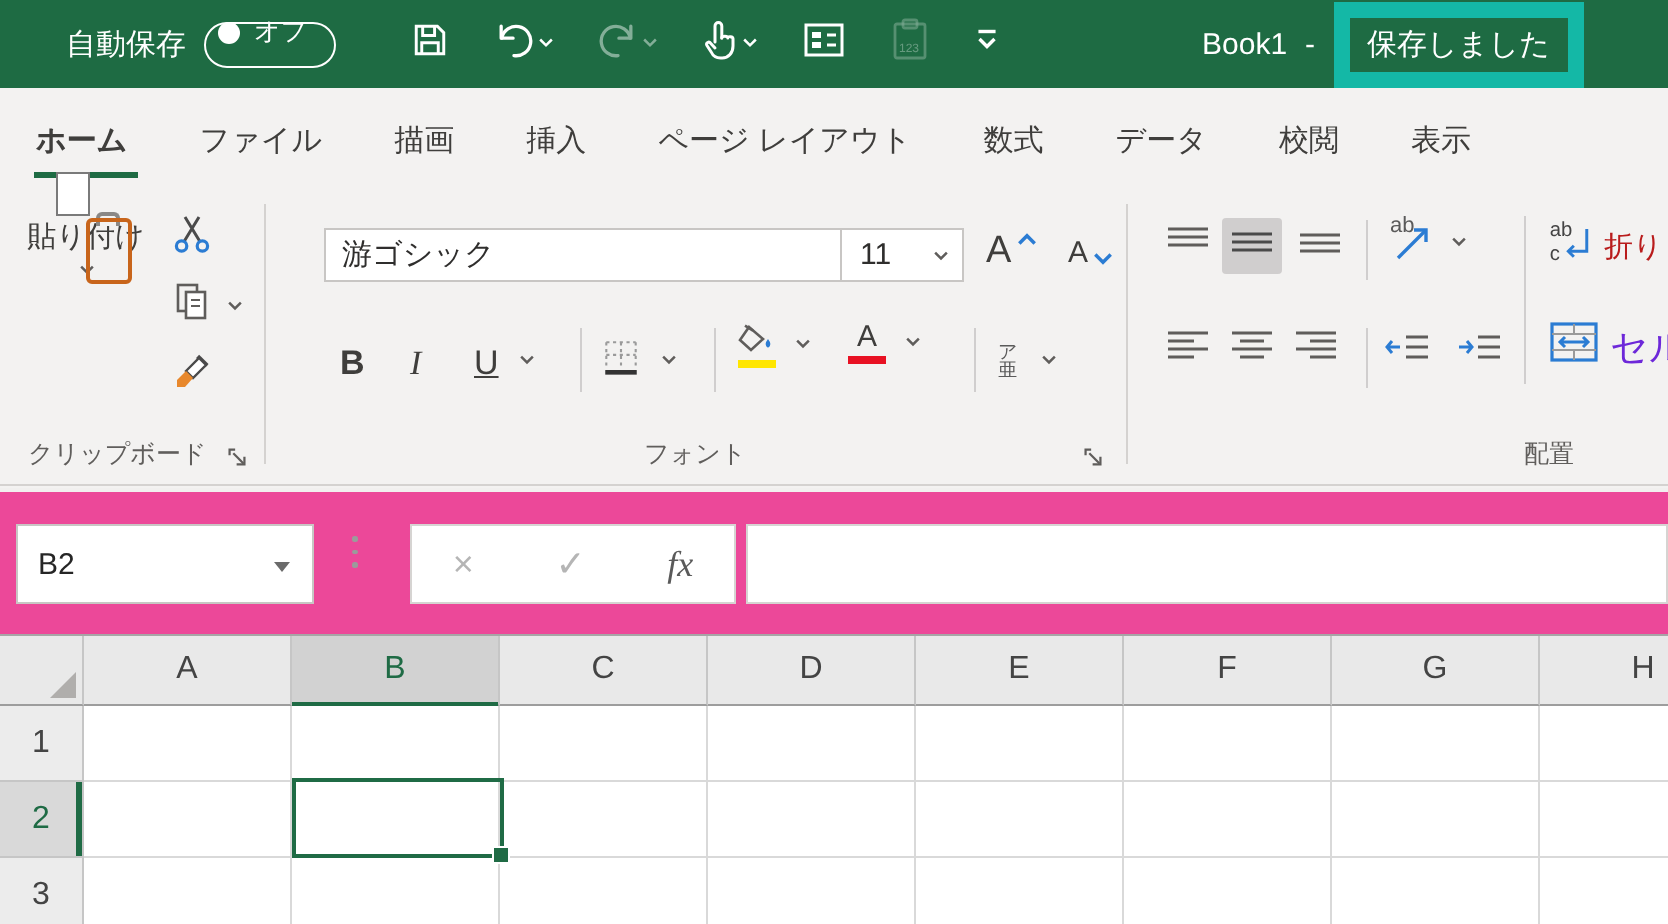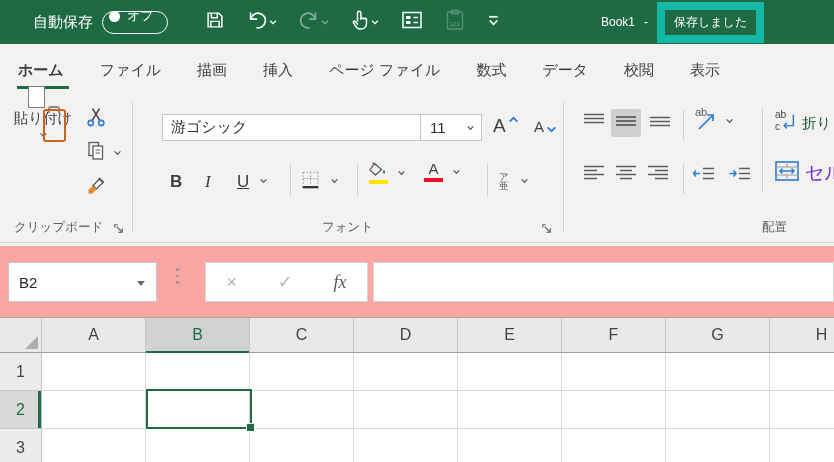--- a/index.html
+++ b/index.html
@@ -9,21 +9,21 @@
   
   .titlebar { position:absolute; top:0; left:0; right:0; height:44px; background:#1e6b43; display:flex; align-items:center; color:#fff; }
   .autosave-label { margin-left:33px; font-size:15px; }
   .toggle { margin-left:9px; display:flex; align-items:center; gap:7px; border:1.5px solid #fff; border-radius:12px; height:23px; padding:0 13px 12px 6px; cursor:pointer; }
   .toggle-dot { width:11px; height:11px; border-radius:50%; background:#fff; }
   .toggle-label { font-size:13px; }
   .qat { display:flex; align-items:center; margin-left:20px; }
   .qat-btn { display:flex; align-items:center; justify-content:center; height:32px; padding:0 4px; cursor:pointer; }
   .qat-gap { margin-left:12px; }
   .dim { opacity:.45; }
-  .title-text { position:absolute; left:601px; top:0; height:44px; display:flex; align-items:center; font-size:12px; gap:9px; }
+  .title-text { position:absolute; left:601px; top:0; height:44px; display:flex; align-items:center; font-size:15px; gap:9px; }
   .status-box { border:8px solid #14b8a6; padding:4px 9px; display:flex; align-items:center;font-family:Liberation Mono, monospace; }
 
   
   .tabs { position:absolute; top:44px; left:0; right:0; height:52px; display:flex; align-items:stretch; }
   .tab { position:relative; display:flex; align-items:center; padding:0 18px; font-size:15px; color:#3f3e3c; cursor:pointer; white-space:nowrap; }
   .tab.active { font-weight:bold; }
   .tab.active::after { content:""; position:absolute; left:17px; right:13px; bottom:7px; height:3.5px; background:#1e6b43; }
 
   
   .ribbon { position:absolute; top:96px; left:0; right:0; height:147px; border-bottom:1px solid #d4d2d0;padding-left:24px; }
@@ -52,21 +52,21 @@
   .fmt-letter { font-size:17px; color:#3f3e3c; line-height:1; }
   .bold-b { font-weight:bold; }
   .italic-i { font-family:"Liberation Serif",serif; font-style:italic; }
   .under-u { text-decoration:underline; }
   .phon { display:flex; flex-direction:column; align-items:center; font-size:9.5px; line-height:9px; color:#5a5a5a; }
   .underbar { width:19px; height:4px; }
 
   .sel-bg { background:#d0cece; border-radius:2px; }
 
   
-  .formula-strip { position:absolute; top:244px; left:0; right:0; height:73px; background:#fca5a5; border-top:2px solid #f1f0ef; }
+  .formula-strip { position:absolute; top:244px; left:0; right:0; height:73px; background:#ec4899; border-top:2px solid #f1f0ef; }
   .name-box { position:absolute; left:8px; top:16px; width:149px; height:40px; background:#fff; border:1px solid #c8c6c4; display:flex; align-items:center; padding-left:10px; font-size:15px; color:#262626; cursor:text; }
   .name-tri { position:absolute; right:11px; top:18px; width:0; height:0; border-left:4.5px solid transparent; border-right:4.5px solid transparent; border-top:5px solid #6b6b6b; cursor:pointer; }
   .grip { position:absolute; left:176px; top:22px; display:flex; flex-direction:column; gap:4px; cursor:col-resize; }
   .grip i { width:2.5px; height:2.5px; border-radius:50%; background:#9b9b9b; }
   .fx-box { position:absolute; left:205px; top:16px; width:163px; height:40px; background:#fff; border:1px solid #d6d4d2; display:flex; align-items:center; justify-content:space-around; }
   .fx-cancel,.fx-enter { font-size:18px; color:#b5b5b5; cursor:pointer; }
   .fx-label { font-family:"Liberation Serif","DejaVu Serif",serif; font-style:italic; font-size:18px; color:#5a5a5a; cursor:pointer; }
   .formula-input { position:absolute; left:373px; top:16px; width:461px; height:40px; background:#fff; border:1px solid #d6d4d2; cursor:text; }
 
   
@@ -159,21 +159,21 @@
       <span>保存しました</span>
     </span>
   </span>
 </div>
 
 <div class="tabs">
   <span class="tab active">ホーム</span>
   <span class="tab">ファイル</span>
   <span class="tab">描画</span>
   <span class="tab">挿入</span>
-  <span class="tab">ページ ファイル</span>
+  <span class="tab">ページ レイアウト</span>
   <span class="tab">数式</span>
   <span class="tab">データ</span>
   <span class="tab">校閲</span>
   <span class="tab">表示</span>
 </div>
 
 <div class="ribbon">
 
   <div class="paste">
     <span class="paste-clip">
@@ -337,21 +337,21 @@
   <div class="mini-sep" style="left:762px; top:12px; height:84px;"></div>
   <div class="rbtn" style="left:774px; top:12px;">
     <span><svg width="24" height="26" viewBox="0 0 26 26">
           <text x="1" y="10" font-size="11" fill="#444">ab</text>
           <text x="1" y="23" font-size="11" fill="#444">c</text>
           <g fill="none" stroke="#2b7cd3" stroke-width="1.6">
             <path d="M21 6 V18 H11"></path>
             <path d="M14 15 L11 18 L14 21"></path>
           </g>
         </svg></span>
-    <span style="margin-left:4px; font-size:14.5px; color:#14532d; white-space:nowrap;">折り</span>
+    <span style="margin-left:4px; font-size:14.5px; color:#b91c1c; white-space:nowrap;">折り</span>
   </div>
   <div class="rbtn" style="left:582px; top:68px;">
     <span><svg width="24" height="18" viewBox="0 0 24 18" stroke="#5f5d5b" stroke-width="1.5" fill="none">
           <path d="M2 2.5 H22 M2 6.5 H15 M2 10.5 H22 M2 14.5 H15"></path>
         </svg></span>
   </div>
   <div class="rbtn" style="left:614px; top:68px;">
     <span><svg width="24" height="18" viewBox="0 0 24 18" stroke="#5f5d5b" stroke-width="1.5" fill="none">
           <path d="M2 2.5 H22 M6 6.5 H18 M2 10.5 H22 M6 14.5 H18"></path>
         </svg></span>

